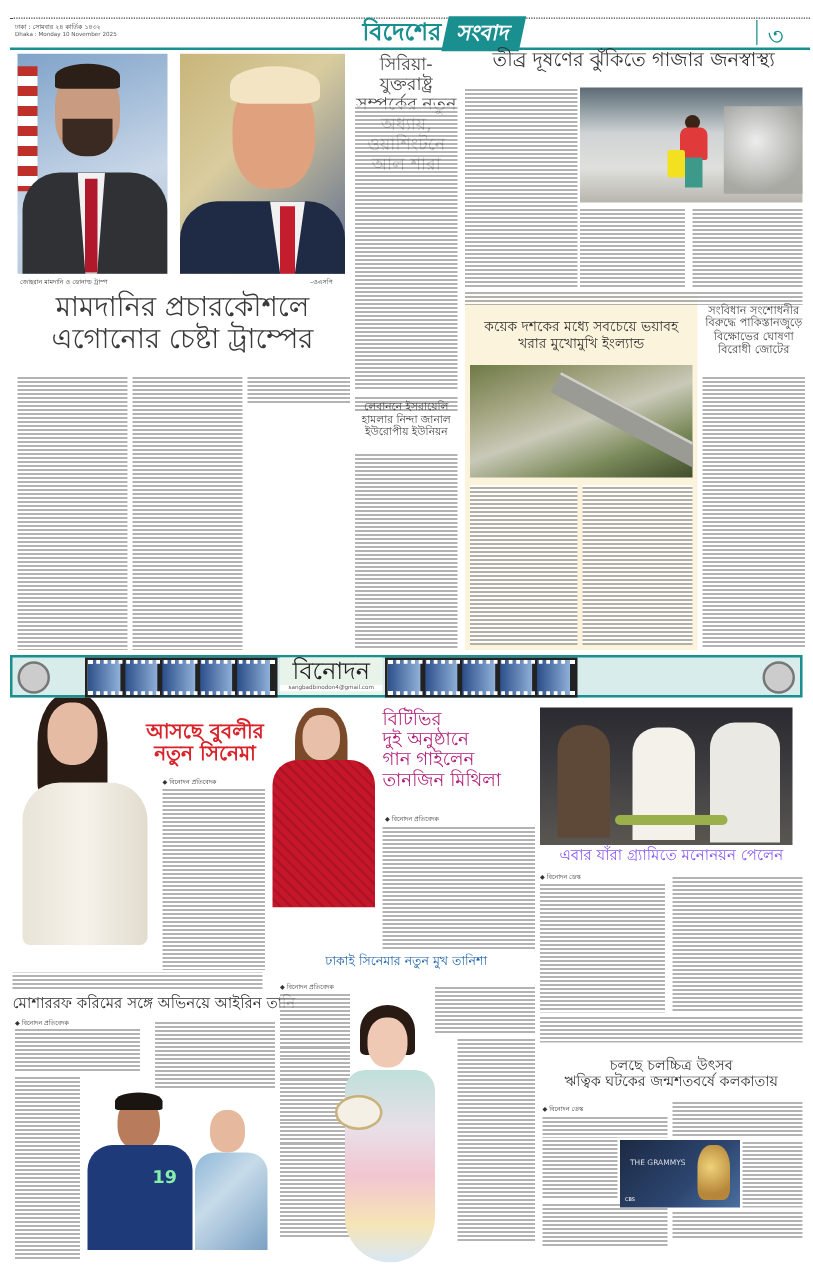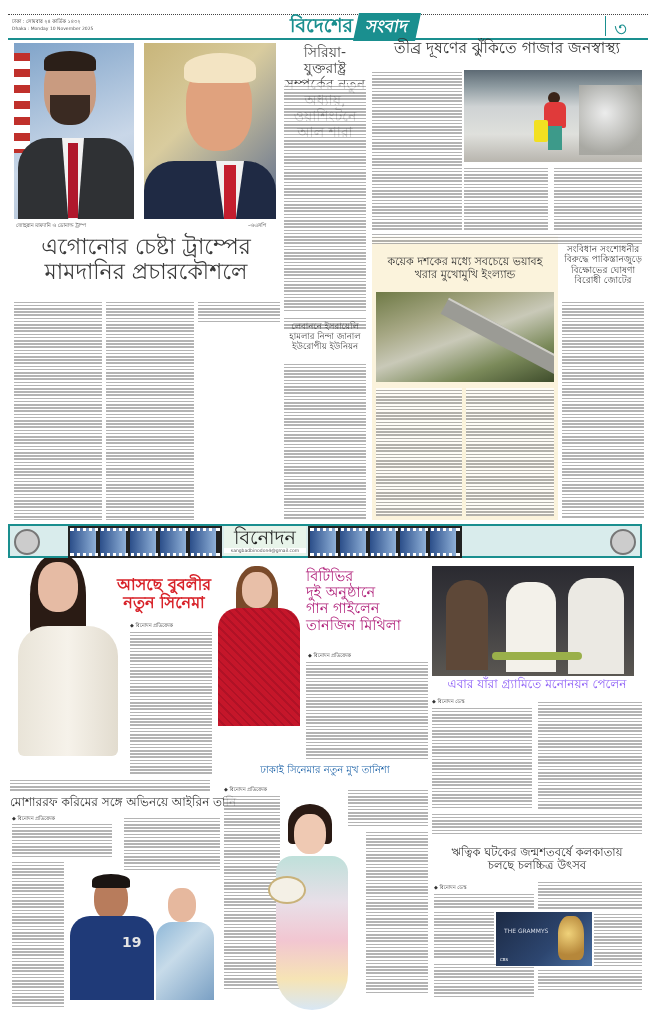--- a/index.html
+++ b/index.html
@@ -38,22 +38,22 @@
   <div class="abs" style="left:42px;top:18px;width:66px;height:90px;background:#e0a27e;border-radius:45% 45% 42% 42%"></div>
   <div class="abs" style="left:40px;top:10px;width:72px;height:30px;background:#f3e4c3;border-radius:50% 50% 20% 20%"></div>
   <div class="abs" style="left:0;top:118px;width:132px;height:60px;background:#1f2a44;border-radius:30px 30px 0 0"></div>
   <div class="abs" style="left:72px;top:118px;width:28px;height:60px;background:#f1f1f1;clip-path:polygon(0 0,100% 0,70% 100%,30% 100%)"></div>
   <div class="abs" style="left:80px;top:122px;width:12px;height:56px;background:#c41e2e"></div>
 </div>
 <div class="abs cap" style="left:16px;top:222px">জোহরান মামদানি ও ডোনাল্ড ট্রাম্প</div>
 <div class="abs cap" style="left:248px;top:222px">–ওএসপি</div>
 
 <div class="abs hl" style="left:14px;top:234px;width:264px;font-size:22px;color:#3a3a3a">
+  <div>মামদানির প্রচারকৌশলে</div>
   <div>এগোনোর চেষ্টা ট্রাম্পের</div>
-  <div>মামদানির প্রচারকৌশলে</div>
 </div>
 <div class="abs txt" style="left:14px;top:300px;width:88px;height:220px"></div>
 <div class="abs txt" style="left:106px;top:300px;width:88px;height:220px"></div>
 <div class="abs txt" style="left:198px;top:300px;width:82px;height:24px"></div>
 
 <div class="abs hl" style="left:284px;top:44px;width:82px;font-size:14px;color:#444">সিরিয়া- যুক্তরাষ্ট্র সম্পর্কের নতুন অধ্যায়, ওয়াশিংটনে আল শারা</div>
 <div class="abs txt" style="left:284px;top:84px;width:82px;height:228px"></div>
 
 <div class="abs hl" style="left:372px;top:40px;width:270px;font-size:15.5px;color:#333;white-space:nowrap">তীব্র দূষণের ঝুঁকিতে গাজার জনস্বাস্থ্য</div>
 <div class="abs txt" style="left:372px;top:70px;width:90px;height:160px"></div>
@@ -137,43 +137,43 @@
 
 <div class="abs hl" style="left:10px;top:796px;width:210px;font-size:12px;color:#333;white-space:nowrap">মোশাররফ করিমের সঙ্গে অভিনয়ে আইরিন তানি</div>
 <div class="abs byline" style="left:12px;top:815px">◆ বিনোদন প্রতিবেদক</div>
 <div class="abs txt" style="left:12px;top:822px;width:100px;height:36px"></div>
 <div class="abs txt" style="left:12px;top:860px;width:52px;height:148px"></div>
 <div class="abs txt" style="left:124px;top:816px;width:96px;height:56px"></div>
 <div class="abs" style="left:68px;top:872px;width:148px;height:128px;background:#fff;overflow:hidden">
   <div class="abs" style="left:26px;top:6px;width:34px;height:42px;background:#b87c5c;border-radius:45%"></div>
   <div class="abs" style="left:24px;top:2px;width:38px;height:14px;background:#1b1512;border-radius:50% 50% 10% 10%"></div>
   <div class="abs" style="left:2px;top:44px;width:84px;height:84px;background:#1f3a78;border-radius:20px 20px 0 0">
-    <span class="abs" style="left:52px;top:18px;font-size:14px;color:#e5e5e5;font-weight:bold">19</span>
+    <span class="abs" style="left:52px;top:18px;font-size:14px;color:#86efac;font-weight:bold">19</span>
   </div>
   <div class="abs" style="left:100px;top:16px;width:28px;height:34px;background:#e6b89e;border-radius:45%"></div>
   <div class="abs" style="left:94px;top:10px;width:42px;height:80px;background:#2a1a14;border-radius:40% 40% 20% 20%;z-index:-1"></div>
   <div class="abs" style="left:88px;top:50px;width:58px;height:78px;background:linear-gradient(135deg,#8fb8d8,#c7dbe9 40%,#7aa0c4);border-radius:16px 16px 0 0"></div>
 </div>
 
 <div class="abs hl" style="left:220px;top:764px;width:210px;font-size:10px;color:#1e63a8;white-space:nowrap">ঢাকাই সিনেমার নতুন মুখ তানিশা</div>
 <div class="abs byline" style="left:224px;top:786px">◆ বিনোদন প্রতিবেদক</div>
 <div class="abs txt" style="left:224px;top:794px;width:56px;height:196px"></div>
 <div class="abs txt" style="left:348px;top:788px;width:80px;height:40px"></div>
 <div class="abs txt" style="left:366px;top:830px;width:62px;height:164px"></div>
 <div class="abs" style="left:260px;top:800px;width:110px;height:210px;overflow:hidden">
   <div class="abs" style="left:34px;top:14px;width:32px;height:40px;background:#efc9b3;border-radius:45%"></div>
   <div class="abs" style="left:28px;top:4px;width:44px;height:40px;background:#2a1a14;border-radius:50% 50% 10% 10%;z-index:-1"></div>
   <div class="abs" style="left:16px;top:56px;width:72px;height:154px;background:linear-gradient(180deg,#bfe0da 0,#e8dfe8 30%,#f2c6d1 55%,#f6e4b5 80%,#d8e7f5);border-radius:18px 18px 40px 40px"></div>
   <div class="abs" style="left:10px;top:78px;width:34px;height:24px;background:#f4f0e6;border-radius:50%;box-shadow:0 0 0 2px #c9b27a"></div>
 </div>
 
 <div class="abs txt" style="left:432px;top:812px;width:210px;height:22px"></div>
 <div class="abs hl" style="left:432px;top:846px;width:210px;font-size:11.5px;color:#333">
+  <div>চলছে চলচ্চিত্র উৎসব</div>
   <div>ঋত্বিক ঘটকের জন্মশতবর্ষে কলকাতায়</div>
-  <div>চলছে চলচ্চিত্র উৎসব</div>
 </div>
 <div class="abs byline" style="left:434px;top:884px">◆ বিনোদন ডেস্ক</div>
 <div class="abs txt" style="left:434px;top:892px;width:100px;height:18px"></div>
 <div class="abs txt" style="left:434px;top:910px;width:60px;height:50px"></div>
 <div class="abs txt" style="left:434px;top:962px;width:100px;height:36px"></div>
 <div class="abs txt" style="left:538px;top:880px;width:104px;height:30px"></div>
 <div class="abs txt" style="left:594px;top:912px;width:48px;height:54px"></div>
 <div class="abs txt" style="left:538px;top:968px;width:104px;height:24px"></div>
 <div class="abs" style="left:496px;top:912px;width:96px;height:54px;background:linear-gradient(135deg,#1c2a44,#2d4670 60%,#4a6fa0);overflow:hidden">
   <div class="abs" style="left:8px;top:16px;font-size:6px;color:#d8dde8;line-height:1.1">

